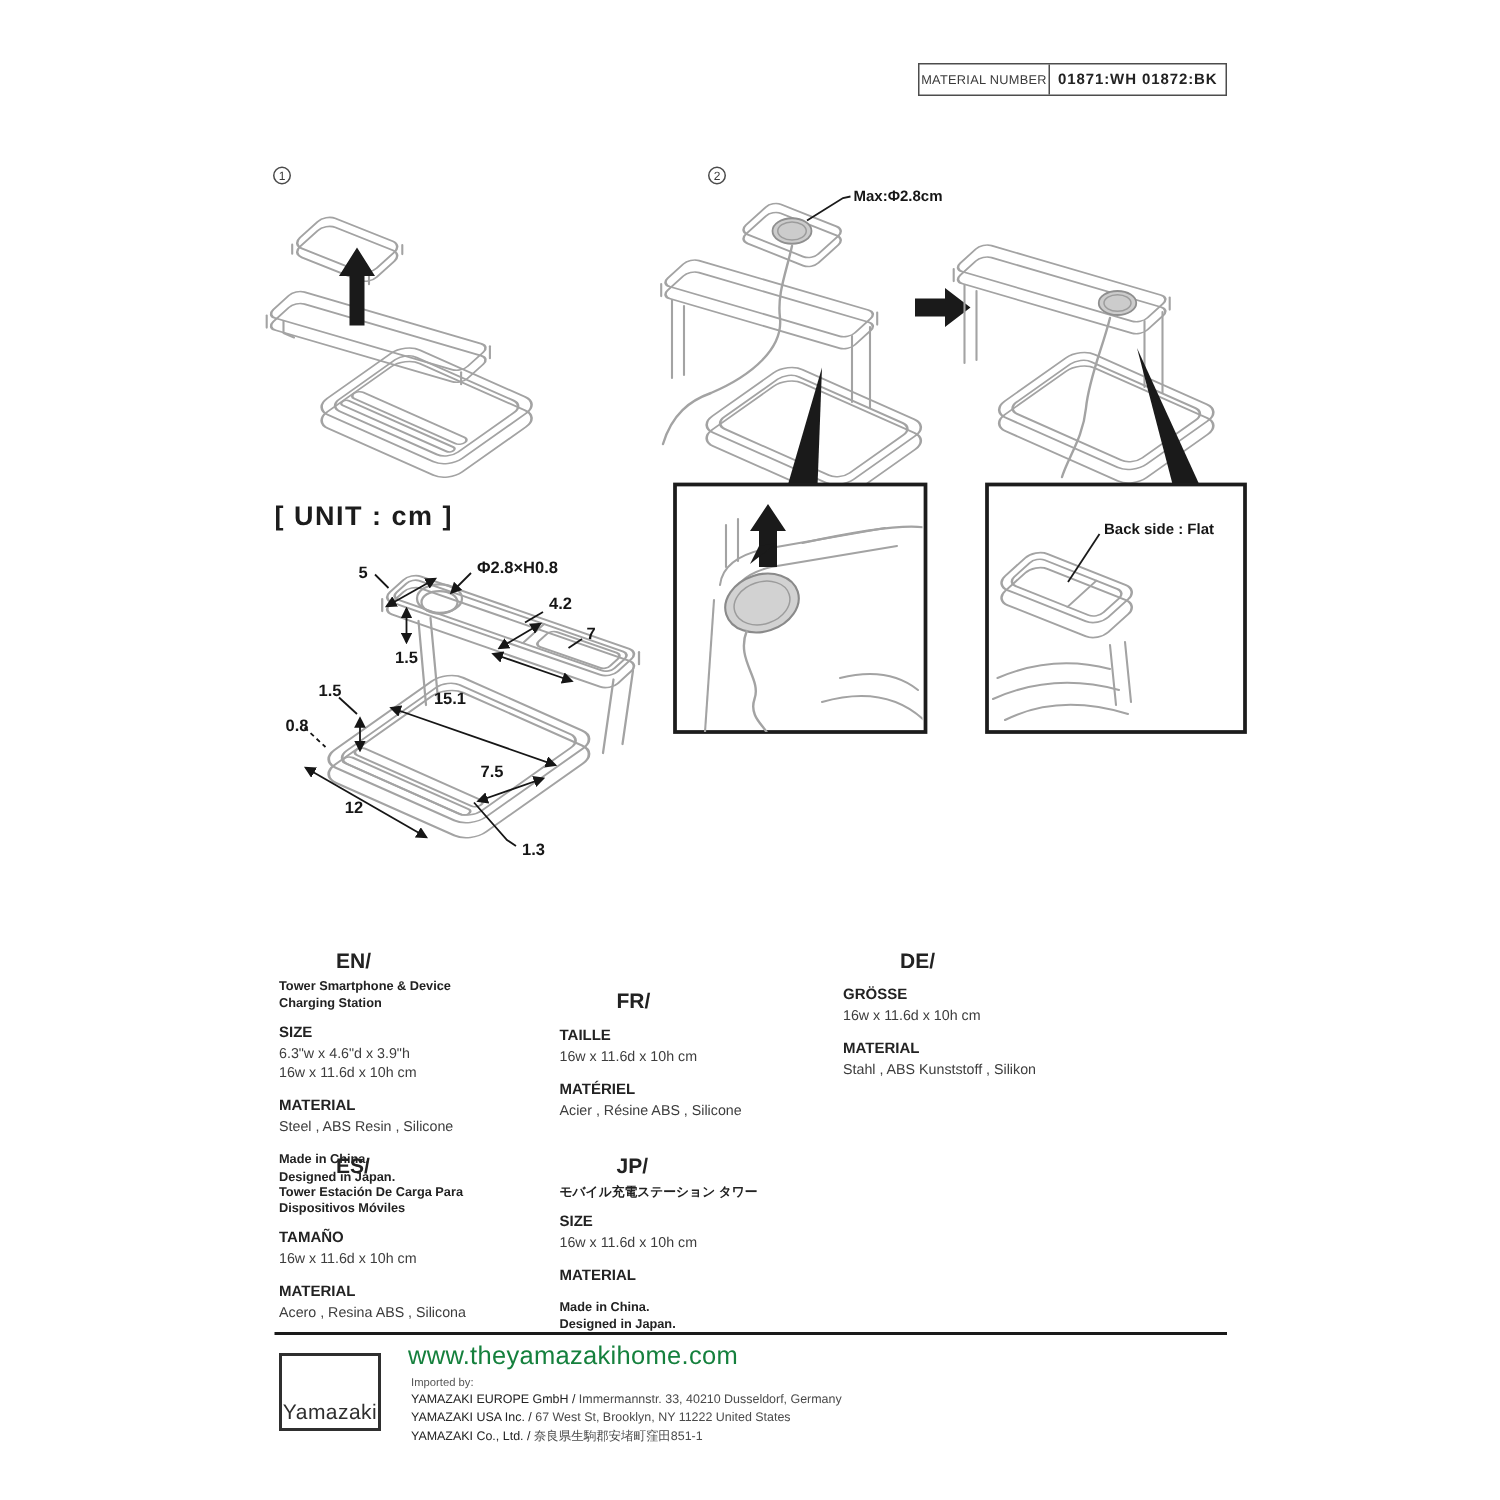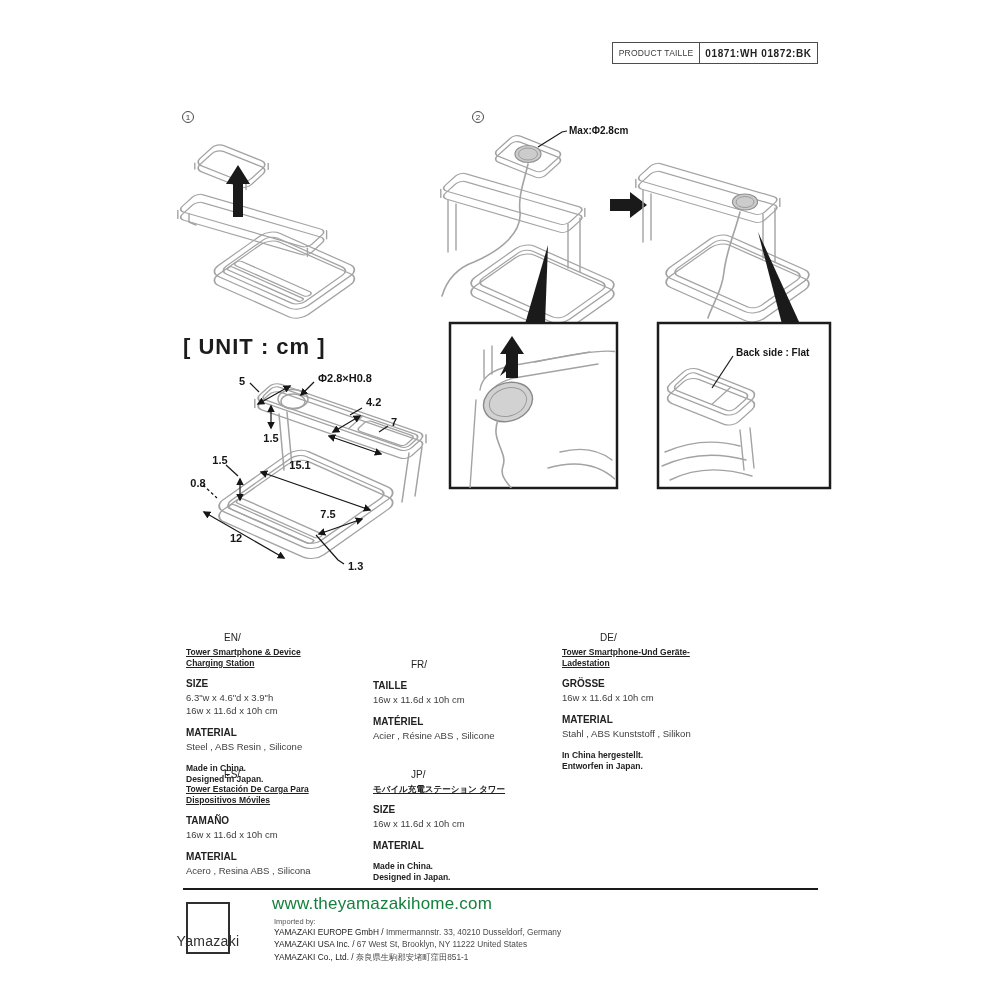--- a/index.html
+++ b/index.html
@@ -5,49 +5,49 @@
   html,body{margin:0;padding:0;background:#ffffff;}
   body{width:1000px;height:1000px;position:relative;font-family:"Liberation Sans",sans-serif;color:#2e2e2e;overflow:hidden;}
   .abs{position:absolute;}
 
   
   .pn{display:flex;border:1.2px solid #4d4d4d;height:20px;background:#fff;}
   .pn-label{width:86px;display:flex;align-items:center;justify-content:center;font-size:8.5px;letter-spacing:.2px;color:#3a3a3a;border-right:1.2px solid #4d4d4d;}
   .pn-value{width:117px;display:flex;align-items:center;justify-content:center;font-size:10px;font-weight:bold;letter-spacing:.6px;color:#222;}
 
   
-  .unit{font-size:22px;font-weight:bold;letter-spacing:1px;color:#1c1c1c;}
+  .unit{font-size:18px;font-weight:bold;letter-spacing:1px;color:#1c1c1c;}
 
   
   .lang-block{line-height:1.2;}
-  .l-code{font-weight:normal;font-size:10px;color:#222;padding-left:38px;}
-  .l-name{font-weight:bold;font-size:8.5px;color:#222;white-space:pre-line;margin-top:3px;line-height:1.3;text-decoration:underline;}
+  .l-code{font-weight:bold;font-size:14px;color:#222;padding-left:38px;}
+  .l-name{font-weight:bold;font-size:8.5px;color:#222;white-space:pre-line;margin-top:3px;line-height:1.3;}
   .l-h{font-weight:bold;font-size:10px;color:#222;margin-top:9px;}
   .l-v{font-size:9.5px;color:#3d3d3d;white-space:pre-line;margin-top:2px;line-height:1.35;}
   .l-made{font-weight:bold;font-size:8.5px;color:#222;white-space:pre-line;margin-top:9px;line-height:1.35;}
 
   
   .footer-rule{background:#1a1a1a;height:2px;width:635px;}
-  .logo-box{width:44px;height:52px;border:2px solid #2f2f2f;display:flex;align-items:flex-end;justify-content:center;box-sizing:border-box;}
+  .logo-box{width:68px;height:52px;border:2px solid #2f2f2f;display:flex;align-items:flex-end;justify-content:center;box-sizing:border-box;}
   .logo-text{font-size:14px;color:#2f2f2f;padding-bottom:3px;letter-spacing:.3px;}
   .website{font-size:17px;color:#15803d;letter-spacing:.2px;}
   .imported{font-size:7.5px;color:#555;}
   .imp-line{font-size:8.3px;color:#4a4a4a;margin-bottom:2.4px;white-space:nowrap;}
   .imp-name{font-weight:normal;color:#222;margin-top:16px;}
 
   svg text{font-family:"Liberation Sans",sans-serif;}
   .dimtxt{font-size:11px;font-weight:bold;fill:#161616;}
   .calloutxt{font-size:10px;font-weight:bold;fill:#161616;}
   .badgetxt{font-size:8px;fill:#3a3a3a;}
 </style>
 </head>
 <body>
 
 <div class="pn abs" style="left:612px;top:42px;">
-  <div class="pn-label">PRODUCT TAILLE</div>
+  <div class="pn-label">MATERIAL NUMBER</div>
   <div class="pn-value">01871:WH  01872:BK</div>
 </div>
 
 <svg class="abs" style="left:175px;top:105px;" width="260" height="215" viewBox="0 0 260 215">
   <g fill="none" stroke="#a3a3a3" stroke-width="1.4" stroke-linejoin="round" stroke-linecap="round">
 
     <g transform="matrix(0.93,0.37,-0.74,0.67,42,38)">
         <rect x="0" y="0" width="55" height="30" rx="7"></rect>
       </g>
     <g transform="matrix(0.93,0.37,-0.74,0.67,42,44)">
@@ -305,28 +305,24 @@
 <div class="lang-block abs" style="left:373px;top:659px;width:185px;">
   <div class="l-code">FR/</div>
   <div class="l-h">TAILLE</div>
   <div class="l-v">16w x 11.6d x 10h cm</div>
   <div class="l-h">MATÉRIEL</div>
   <div class="l-v">Acier , Résine ABS , Silicone</div>
 </div>
 
 <div class="lang-block abs" style="left:562px;top:632px;width:200px;">
   <div class="l-code">DE/</div>
-  <div class="l-name">Tower Smartphone-Und Geräte-
-Ladestation</div>
   <div class="l-h">GRÖSSE</div>
   <div class="l-v">16w x 11.6d x 10h cm</div>
   <div class="l-h">MATERIAL</div>
   <div class="l-v">Stahl , ABS Kunststoff , Silikon</div>
-  <div class="l-made">In China hergestellt.
-Entworfen in Japan.</div>
 </div>
 
 <div class="lang-block abs" style="left:186px;top:769px;width:180px;">
   <div class="l-code">ES/</div>
   <div class="l-name">Tower Estación De Carga Para
 Dispositivos Móviles</div>
   <div class="l-h">TAMAÑO</div>
   <div class="l-v">16w x 11.6d x 10h cm</div>
   <div class="l-h">MATERIAL</div>
   <div class="l-v">Acero , Resina ABS , Silicona</div>

